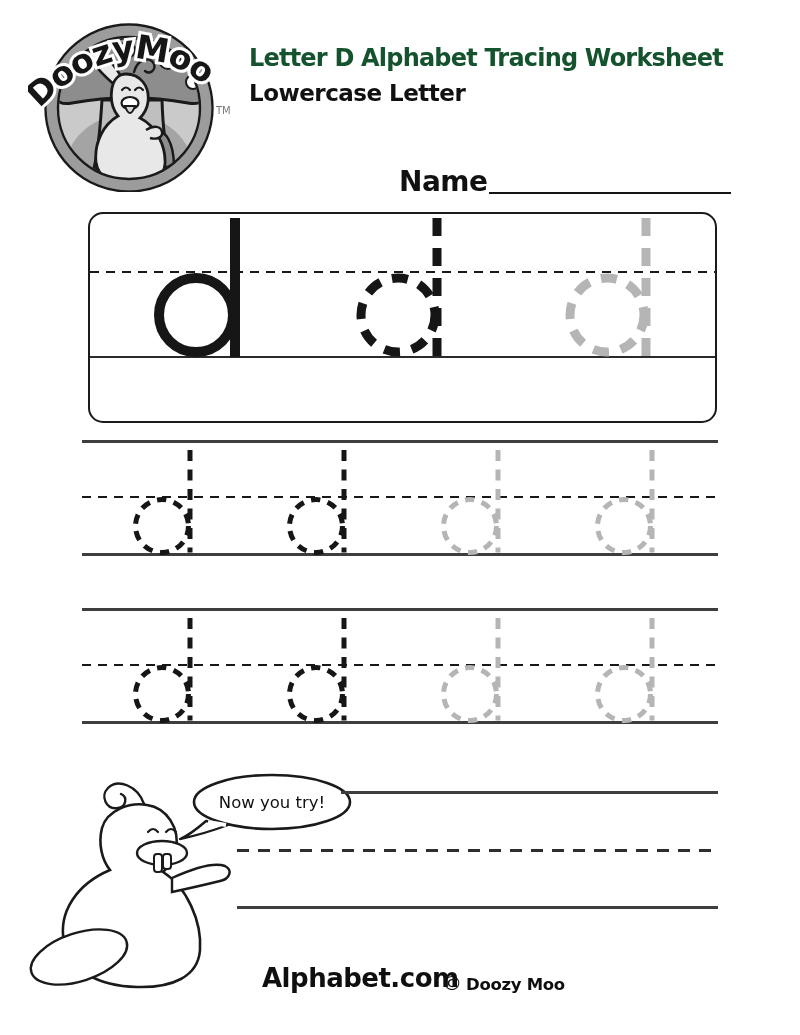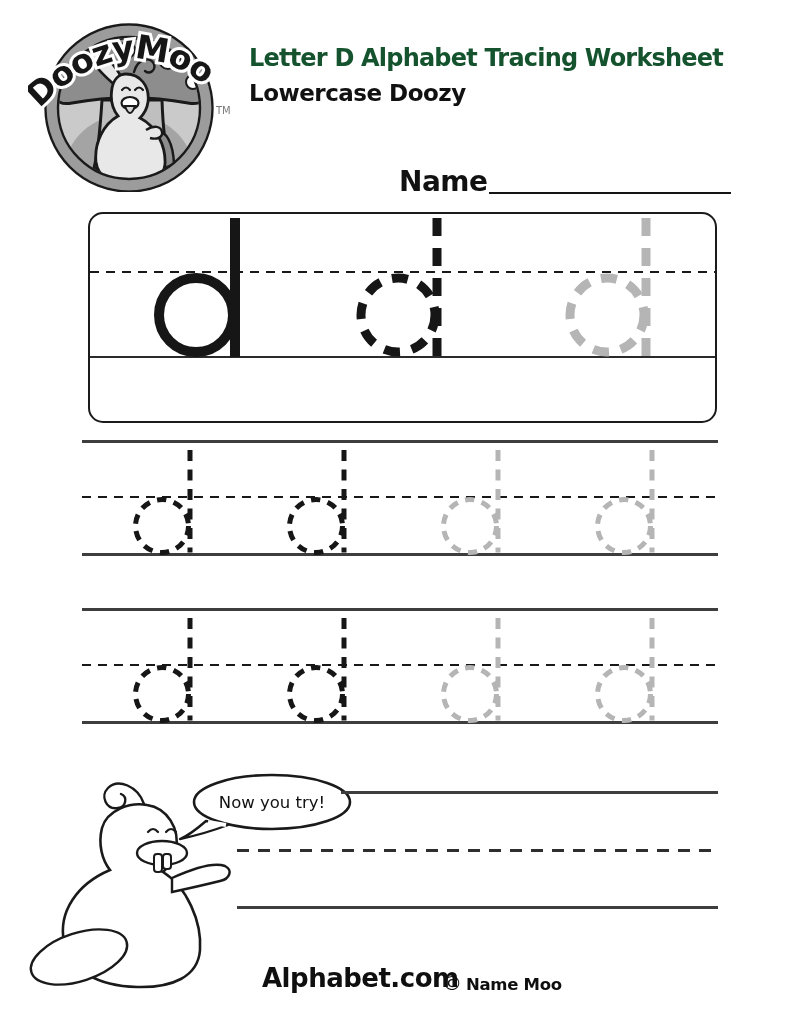--- a/index.html
+++ b/index.html
@@ -86,21 +86,21 @@
 
     <circle cx="101" cy="98" r="77" fill="none" stroke="#9c9c9c" stroke-width="11"></circle>
     <circle cx="101" cy="98" r="83.5" fill="none" stroke="#1a1a1a" stroke-width="2.4"></circle>
     <circle cx="101" cy="98" r="71" fill="none" stroke="#1a1a1a" stroke-width="2.4"></circle>
 
     <text class="brand-text"><textPath href="#brandArc" startOffset="2" textLength="186" lengthAdjust="spacingAndGlyphs">DoozyMoo</textPath></text>
     <text x="188" y="104" font-size="10" fill="#7a7a7a">TM</text>
   </svg>
 
   <div class="title">Letter D Alphabet Tracing Worksheet</div>
-  <div class="subtitle">Lowercase Doozy</div>
+  <div class="subtitle">Lowercase Letter</div>
 
   <span class="name-label">Name</span>
   <div class="name-line"></div>
 
   <div class="trace-box">
     <div class="dashline box-mid"></div>
     <div class="solidline thin box-base"></div>
   </div>
 
   <svg class="letter-svg big-letter" style="left:150px;top:213px;" width="100" height="146" viewBox="0 0 100 146">
@@ -198,16 +198,16 @@
     <text class="bubble-text" x="96" y="38" text-anchor="middle">Now you try!</text>
   </svg>
 
   <div class="solidline" style="left:341px;top:791px;width:377px;"></div>
   <div class="dashline-lg" style="left:237px;top:849px;width:481px;"></div>
   <div class="solidline" style="left:237px;top:906px;width:481px;"></div>
 
   <div class="footer-site">Alphabet.com</div>
   <div class="footer-copy">
     <span class="csym">©</span>
-    <span class="cown">Name Moo</span>
+    <span class="cown">Doozy Moo</span>
   </div>
 
 </div>
 
 </body></html>

